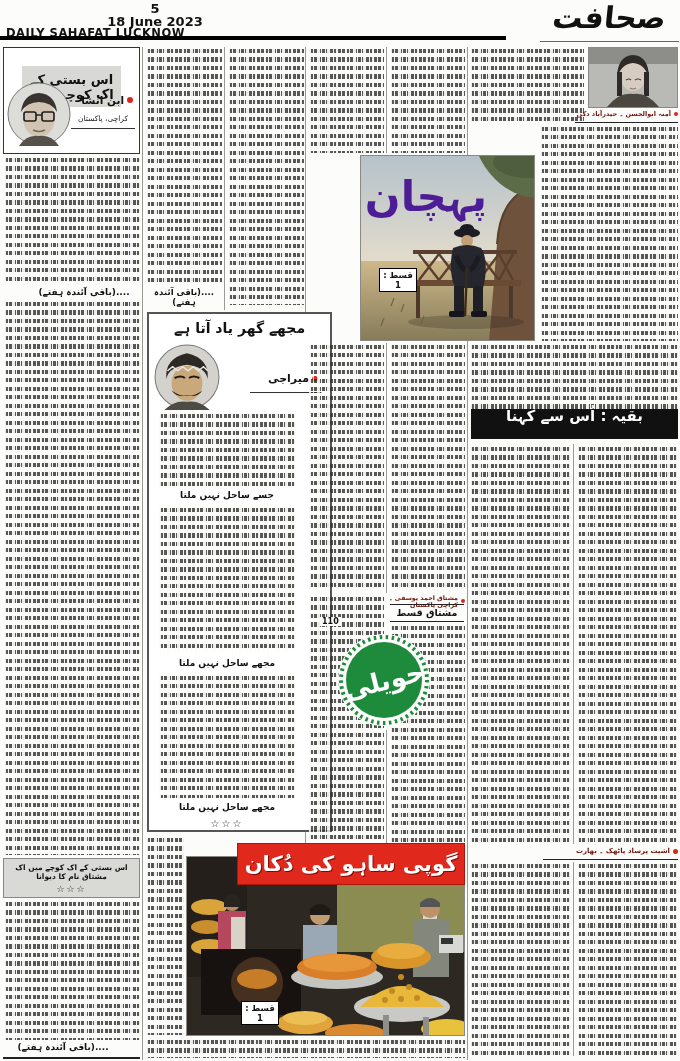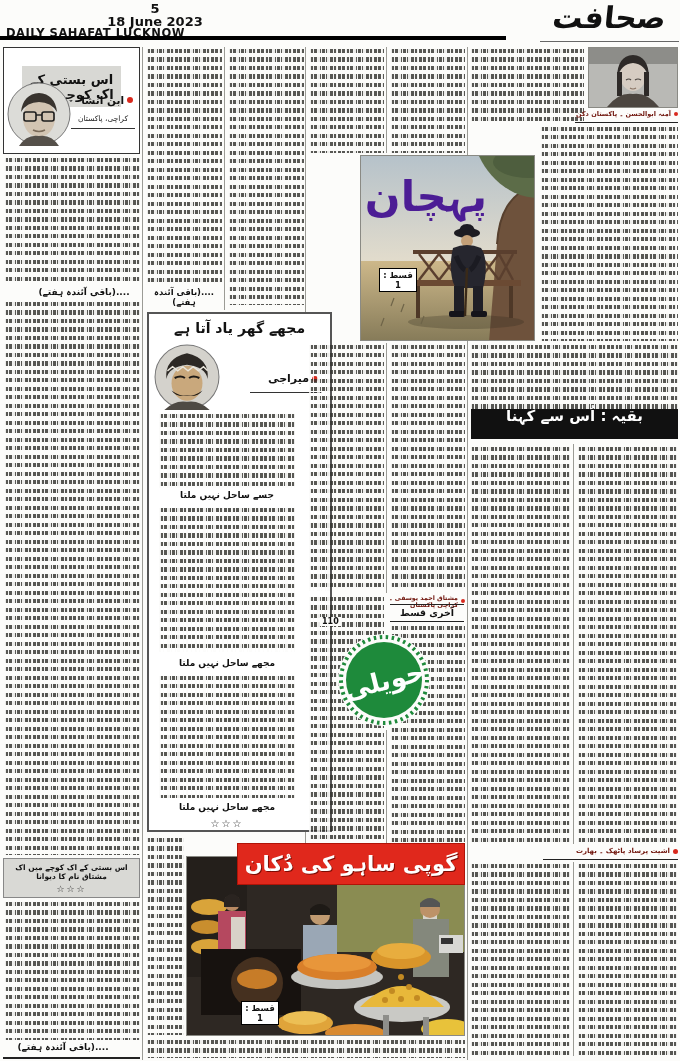--- a/index.html
+++ b/index.html
@@ -154,21 +154,21 @@
   </div>
 
   <div class="ft" style="left:309px;top:345px;width:75px;height:246px"></div>
   <div class="ft" style="left:390px;top:345px;width:75px;height:246px"></div>
 
   <div class="byline" style="position:absolute;left:388px;top:594px;width:77px;font-size:6.3px;justify-content:flex-start">
     <span class="bullet" style="width:4px;height:4px"></span>
     <span>مشتاق احمد یوسفی ۔ کراچی پاکستان</span>
   </div>
   <div class="hrule" style="left:390px;top:604px;width:74px;height:1px"></div>
-  <div class="urdu center abs" style="left:390px;top:607px;width:74px;font-size:9.5px;font-weight:bold">آخری قسط</div>
+  <div class="urdu center abs" style="left:390px;top:607px;width:74px;font-size:9.5px;font-weight:bold">مشتاق قسط</div>
   <div class="hrule" style="left:390px;top:621px;width:74px;height:1px"></div>
 
   <div class="ft" style="left:309px;top:597px;width:75px;height:256px"></div>
   <div class="ft" style="left:390px;top:626px;width:75px;height:227px"></div>
   <div class="abs" style="left:320px;top:617px;font-size:8px;font-weight:bold;background:#fcfcfa;padding:0 2px;direction:ltr">110</div>
 
   <svg class="abs" style="left:338px;top:632px" width="92" height="96" viewBox="0 0 92 96">
     <circle cx="46" cy="48" r="46" fill="#fcfcfa"></circle>
     <circle cx="46" cy="48" r="43" fill="none" stroke="#1e8a3b" stroke-width="4" stroke-dasharray="2.5 3.5"></circle>
     <circle cx="46" cy="48" r="38" fill="#1e8a3b"></circle>
@@ -238,21 +238,21 @@
       <rect x="28" y="24" width="5" height="24" fill="#2e2a28"></rect>
       <rect x="55" y="24" width="5" height="24" fill="#2e2a28"></rect>
       <path d="M37,32 Q40,30 42,32 M46,32 Q49,30 52,32" stroke="#4a4440" stroke-width="1.2" fill="none"></path>
       <path d="M41,40 Q44,42 47,40" stroke="#8a7464" stroke-width="1.2" fill="none"></path>
       <path d="M18,59 Q30,44 44,46 Q58,44 70,59 Z" fill="#4c4640"></path>
     </svg>
   </div>
   <div class="ft" style="left:470px;top:49px;width:114px;height:72px"></div>
   <div class="byline" style="position:absolute;left:575px;top:110px;width:103px;font-size:6.5px;justify-content:flex-start">
     <span class="bullet" style="width:4px;height:4px"></span>
-    <span>آمنہ ابوالحسن ۔ پاکستان دکن</span>
+    <span>آمنہ ابوالحسن ۔ حیدرآباد دکن</span>
   </div>
   <div class="hrule" style="left:575px;top:122px;width:103px;height:1px"></div>
 
   <div class="ft" style="left:540px;top:127px;width:138px;height:214px"></div>
   <div class="ft" style="left:470px;top:345px;width:208px;height:78px"></div>
 
   <div class="abs urdu center" style="left:471px;top:409px;width:207px;height:30px;background:#111;color:#fff;font-size:15px;font-weight:bold;line-height:15px">بقیہ : اُس سے کہنا</div>
 
   <div class="ft" style="left:470px;top:447px;width:100px;height:396px"></div>
   <div class="ft" style="left:577px;top:447px;width:101px;height:396px"></div>

